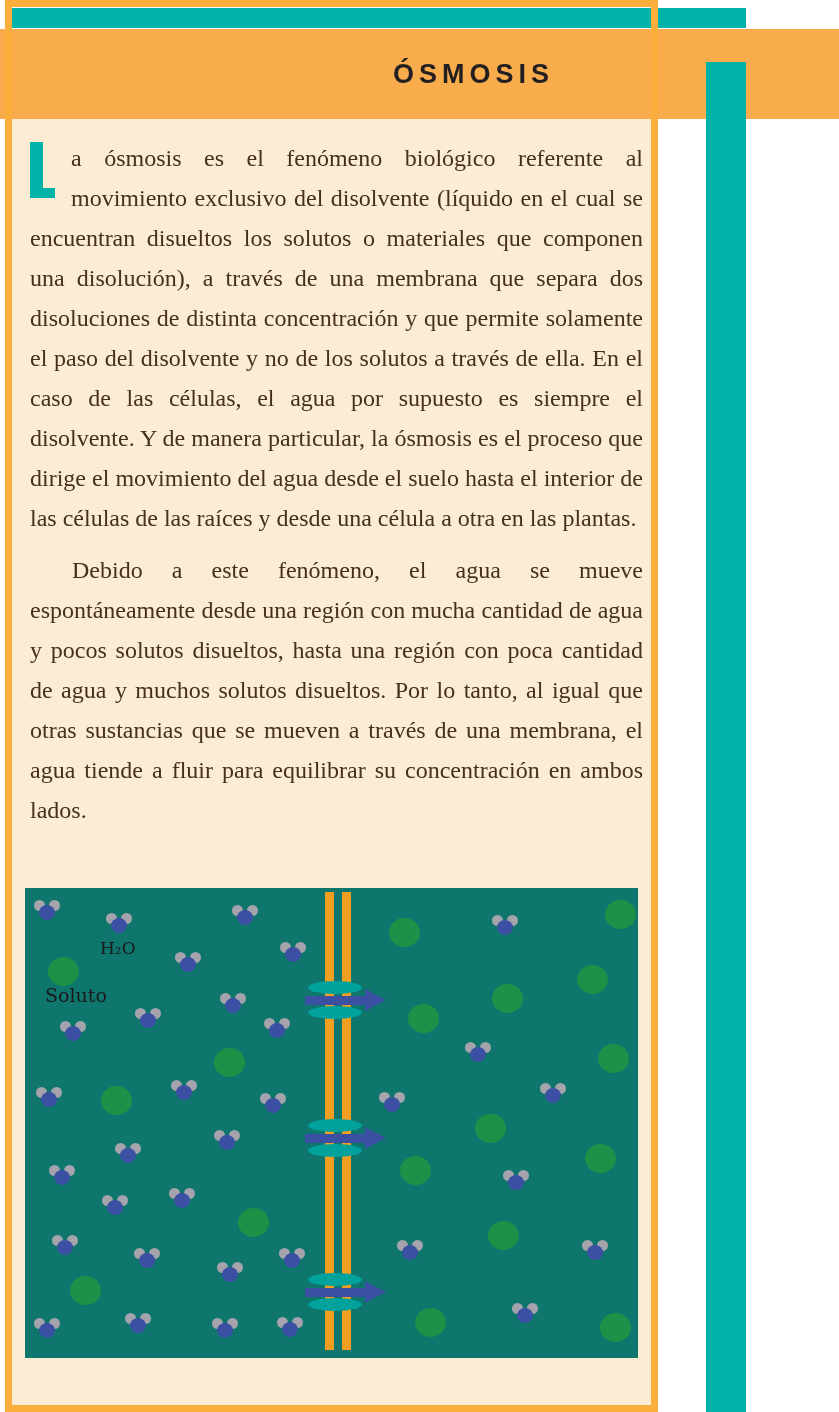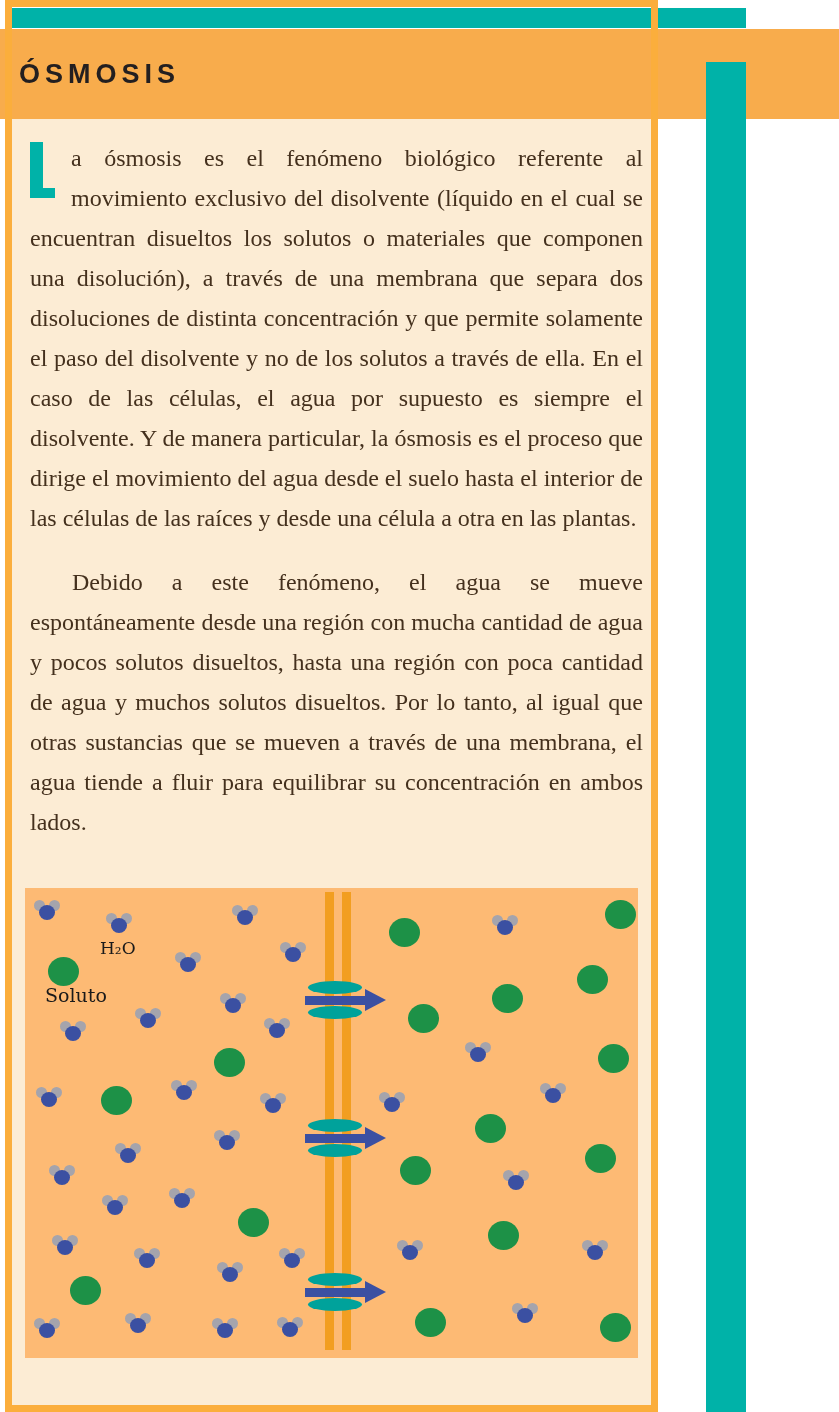--- a/index.html
+++ b/index.html
@@ -24,45 +24,45 @@
   .peach-area{
     position:absolute;left:12px;top:119px;width:639px;height:1286px;
     background:#FCECD4;z-index:1;
   }
   .frame-border{
     position:absolute;left:5px;top:0;width:653px;height:1412px;
     border:7px solid #FBAE3C;box-sizing:border-box;z-index:3;
   }
   
   .title-wrap{
-    position:absolute;left:19px;top:29px;width:542px;height:90px;
-    display:flex;align-items:center;justify-content:flex-start;z-index:4;
+    position:absolute;left:12px;top:29px;width:542px;height:90px;
+    display:flex;align-items:center;justify-content:flex-end;z-index:4;
   }
   .title-text{
     font-family:"Liberation Sans", sans-serif;
     font-weight:bold;font-size:27px;letter-spacing:5px;
     color:#231F20;
   }
   
   .text-block{
     position:absolute;left:30px;top:138px;width:613px;z-index:4;
     font-size:24px;line-height:40px;color:#44301D;
     text-align:justify;
   }
   .text-block p{margin:0;}
-  .text-block p.second{margin-top:24px;text-indent:42px;}
+  .text-block p.second{margin-top:12px;text-indent:42px;}
   .dropcap{
     float:left;width:12px;height:46px;
     border-left:13px solid #00B2A8;border-bottom:10px solid #00B2A8;
     margin:4px 16px 0 0;
   }
   
   .figure{
     position:absolute;left:25px;top:888px;width:613px;height:470px;
-    background:#fdba74;z-index:4;
+    background:#0f766e;z-index:4;
   }
   .membrane-line{
     position:absolute;top:4px;width:9px;height:458px;background:#F29E21;
   }
   .channel-ellipse{
     position:absolute;width:54px;height:13px;border-radius:50%;
     background:#00A29B;
   }
   .arrow-shaft{
     position:absolute;width:62px;height:9px;background:#3B50A2;

